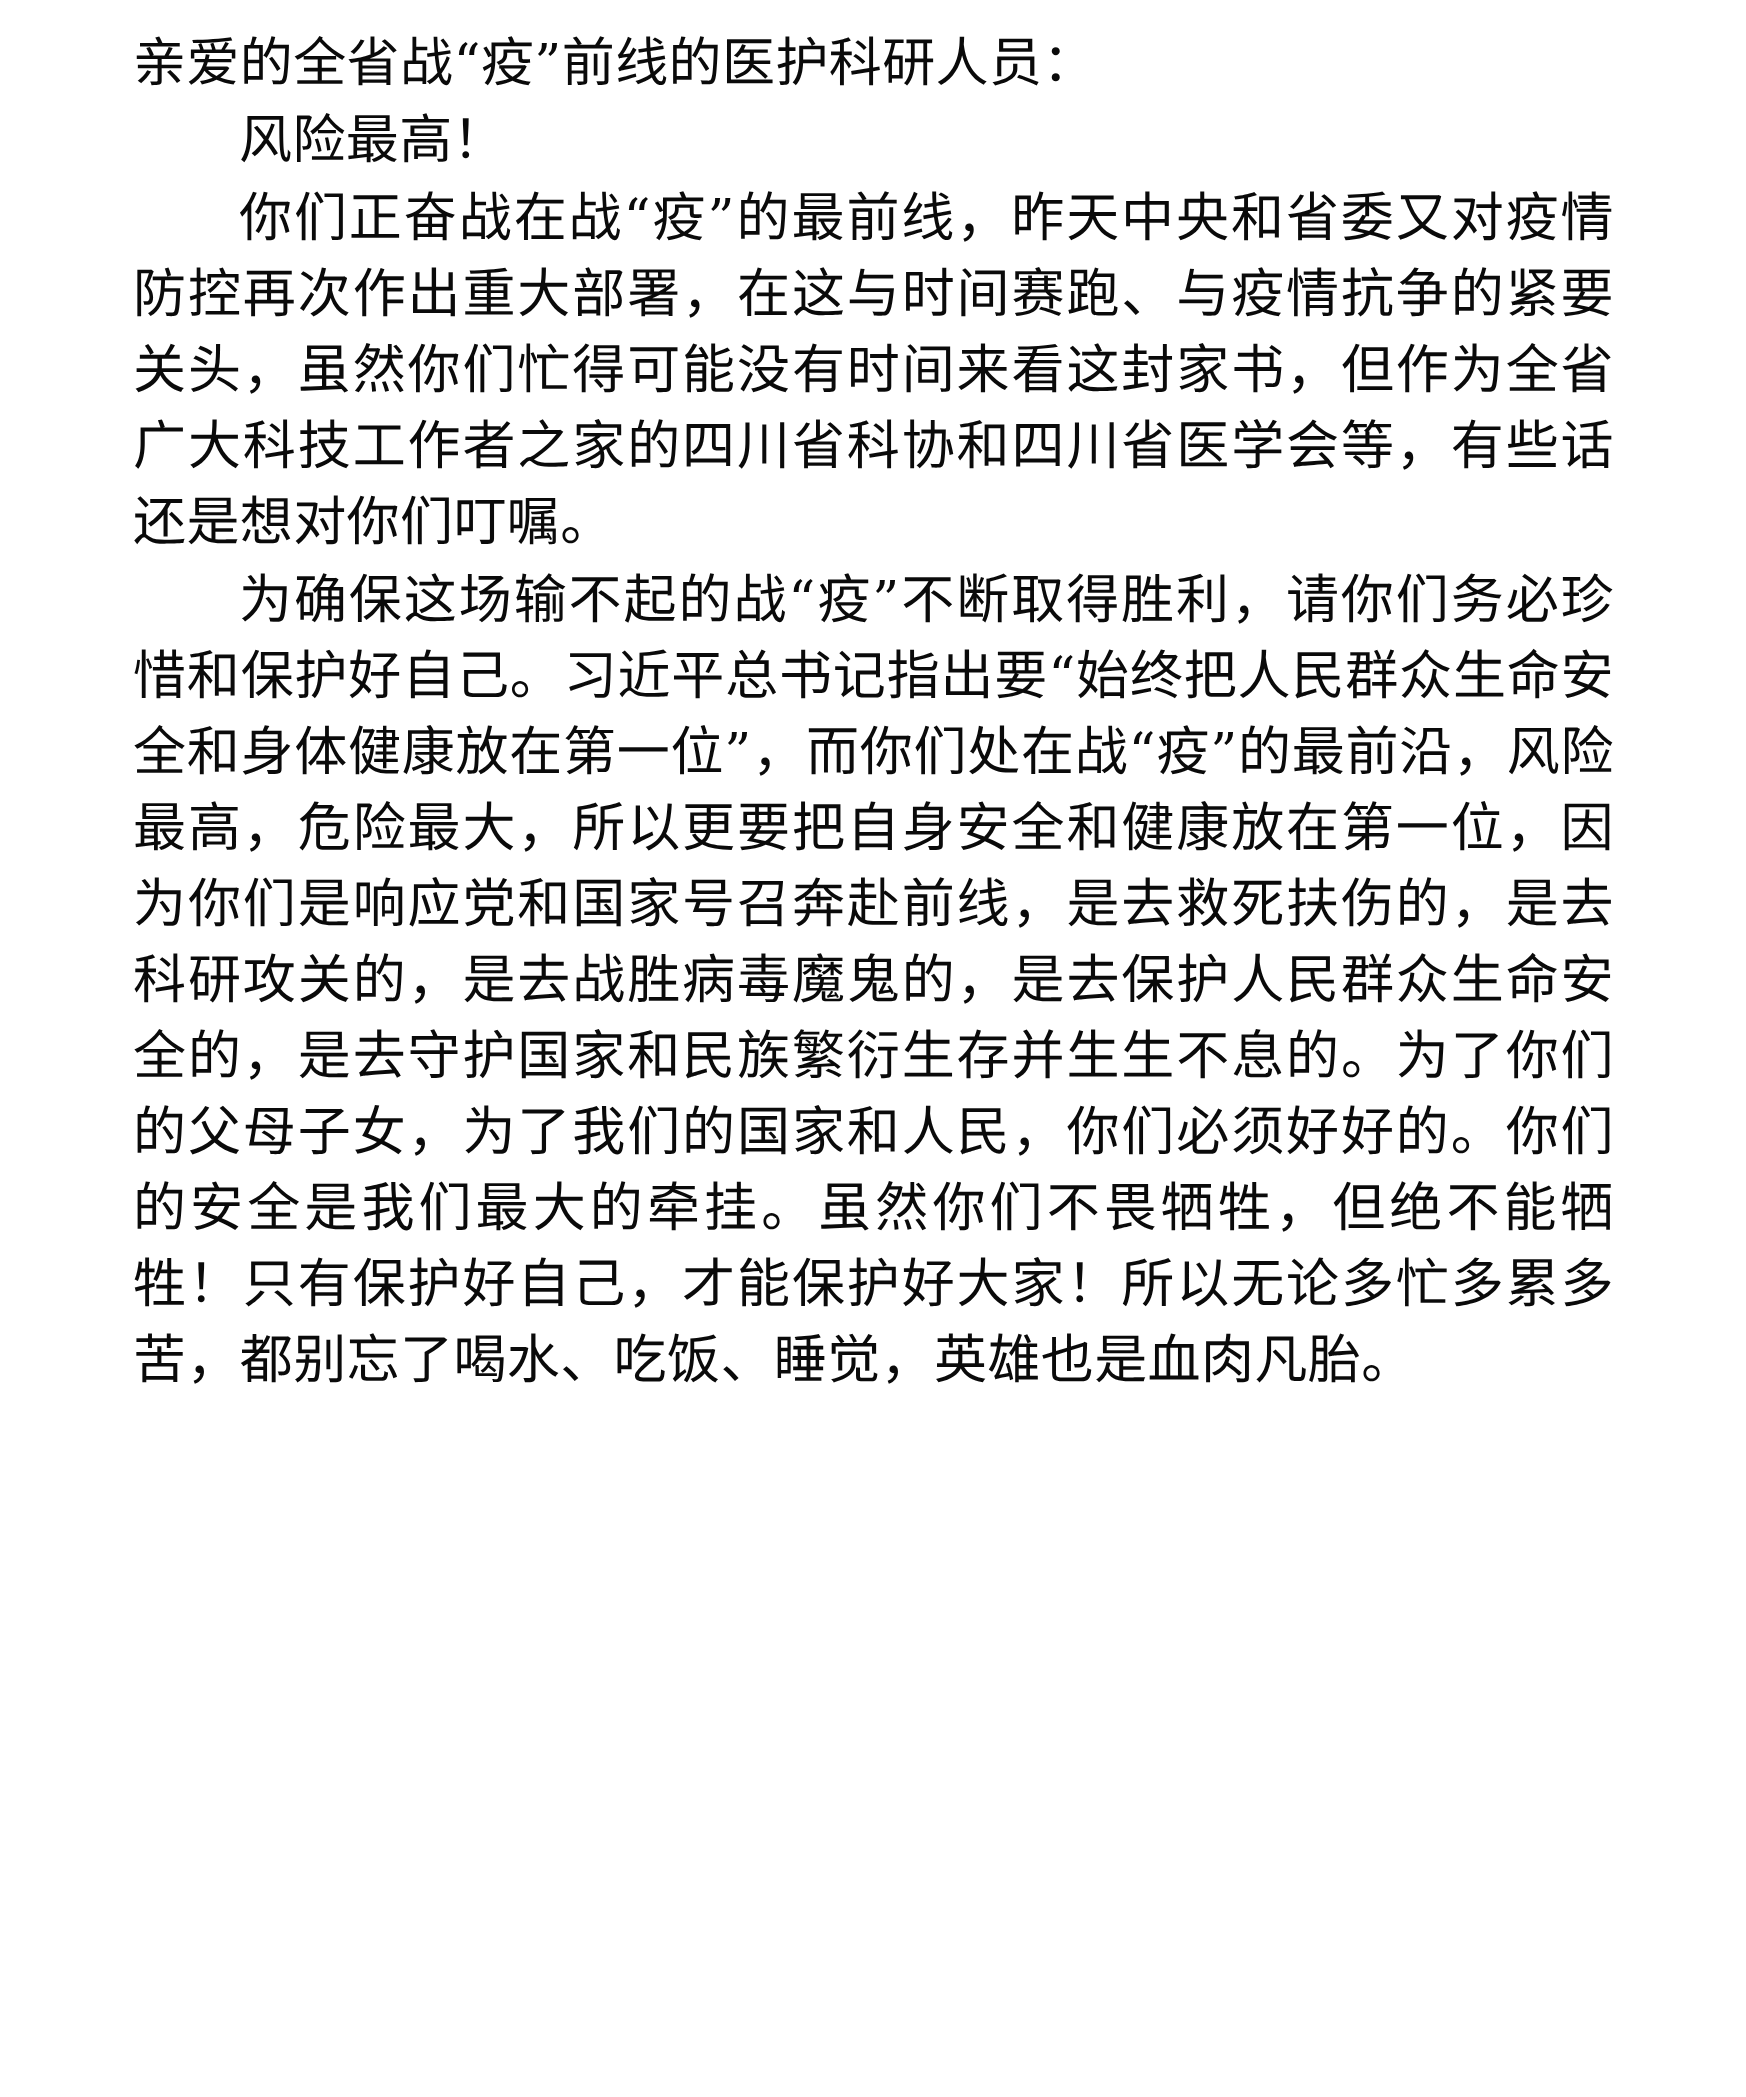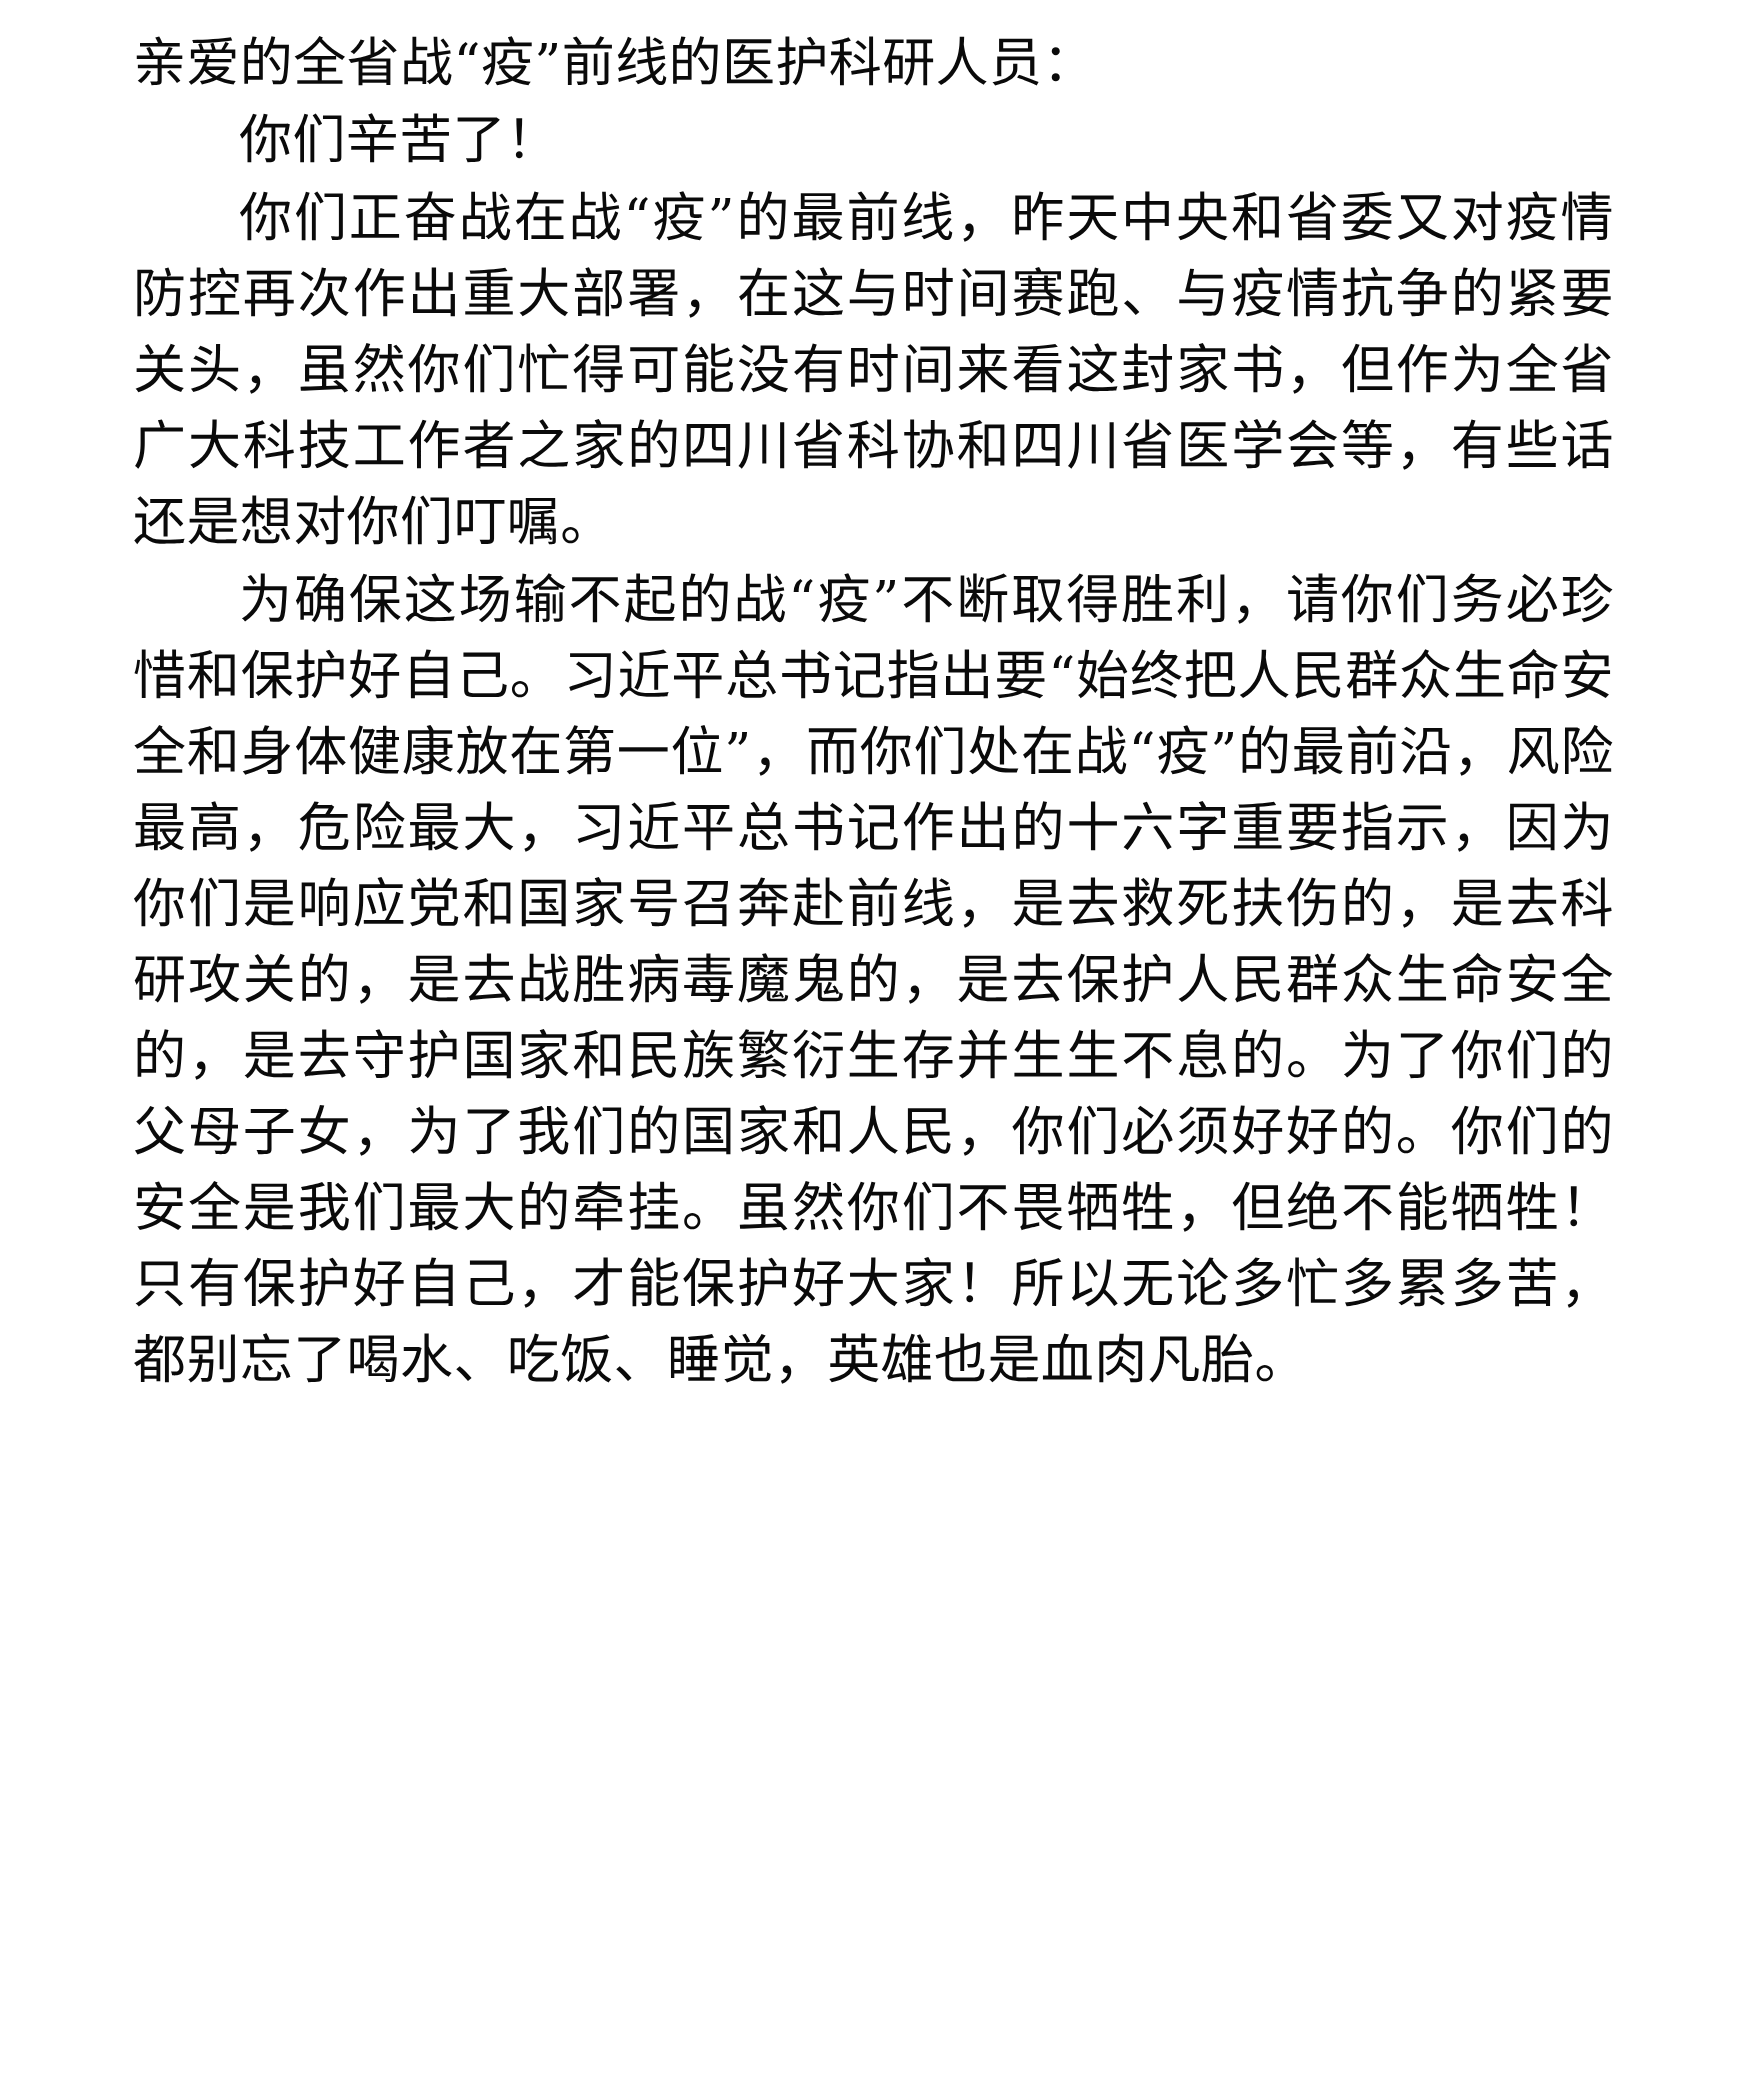--- a/index.html
+++ b/index.html
@@ -43,22 +43,22 @@
   }
 </style>
 </head>
 <body>
 
 <div class="page">
   <div class="doc-body">
 
     <p class="para no-indent">亲爱的全省战“疫”前线的医护科研人员：</p>
 
-    <p class="para indent">你们辛苦了！</p>
+    <p class="para indent">风险最高！</p>
 
     <p class="para indent">你们正奋战在战“疫”的最前线，昨天中央和省委又对疫情防控再次作出重大部署，在这与时间赛跑、与疫情抗争的紧要关头，虽然你们忙得可能没有时间来看这封家书，但作为全省广大科技工作者之家的四川省科协和四川省医学会等，有些话还是想对你们叮嘱。</p>
 
-    <p class="para indent">为确保这场输不起的战“疫”不断取得胜利，请你们务必珍惜和保护好自己。习近平总书记指出要“始终把人民群众生命安全和身体健康放在第一位”，而你们处在战“疫”的最前沿，风险最高，危险最大，习近平总书记作出的十六字重要指示，因为你们是响应党和国家号召奔赴前线，是去救死扶伤的，是去科研攻关的，是去战胜病毒魔鬼的，是去保护人民群众生命安全的，是去守护国家和民族繁衍生存并生生不息的。为了你们的父母子女，为了我们的国家和人民，你们必须好好的。你们的安全是我们最大的牵挂。虽然你们不畏牺牲，但绝不能牺牲！只有保护好自己，才能保护好大家！所以无论多忙多累多苦，都别忘了喝水、吃饭、睡觉，英雄也是血肉凡胎。</p>
+    <p class="para indent">为确保这场输不起的战“疫”不断取得胜利，请你们务必珍惜和保护好自己。习近平总书记指出要“始终把人民群众生命安全和身体健康放在第一位”，而你们处在战“疫”的最前沿，风险最高，危险最大，所以更要把自身安全和健康放在第一位，因为你们是响应党和国家号召奔赴前线，是去救死扶伤的，是去科研攻关的，是去战胜病毒魔鬼的，是去保护人民群众生命安全的，是去守护国家和民族繁衍生存并生生不息的。为了你们的父母子女，为了我们的国家和人民，你们必须好好的。你们的安全是我们最大的牵挂。虽然你们不畏牺牲，但绝不能牺牲！只有保护好自己，才能保护好大家！所以无论多忙多累多苦，都别忘了喝水、吃饭、睡觉，英雄也是血肉凡胎。</p>
 
 
   </div>
 </div>
 
 
 </body></html>

